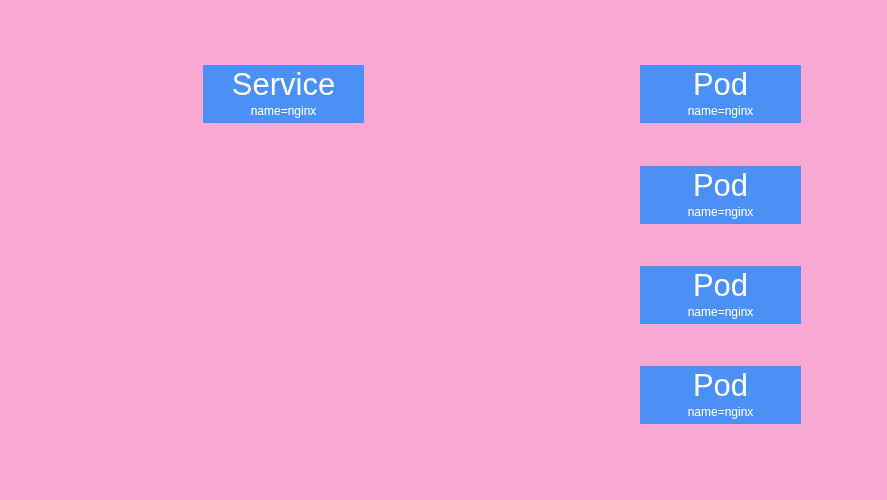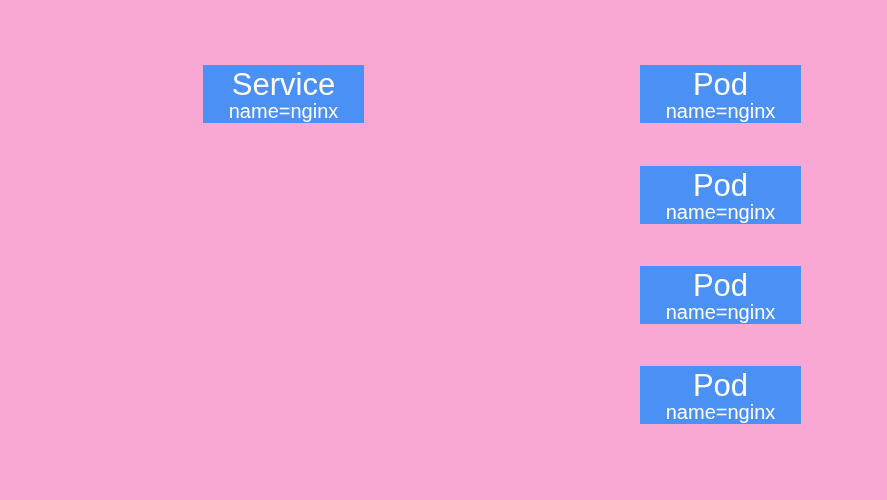--- a/index.html
+++ b/index.html
@@ -38,21 +38,21 @@
     font-size: 31px;
     font-weight: 400;
     line-height: 34px;
     letter-spacing: 0px;
     white-space: nowrap;
   }
   .node-subtitle {
     display: block;
     color: #ffffff;
     font-family: "Liberation Sans", sans-serif;
-    font-size: 20px;
+    font-size: 12px;
     font-weight: 400;
     line-height: 19px;
     letter-spacing: 0px;
     white-space: nowrap;
   }
 </style>
 </head>
 <body style="background: rgb(0, 0, 0);">
 
 <div id="canvas" style="width: 887px; height: 500px; background: #f9a8d4;">

